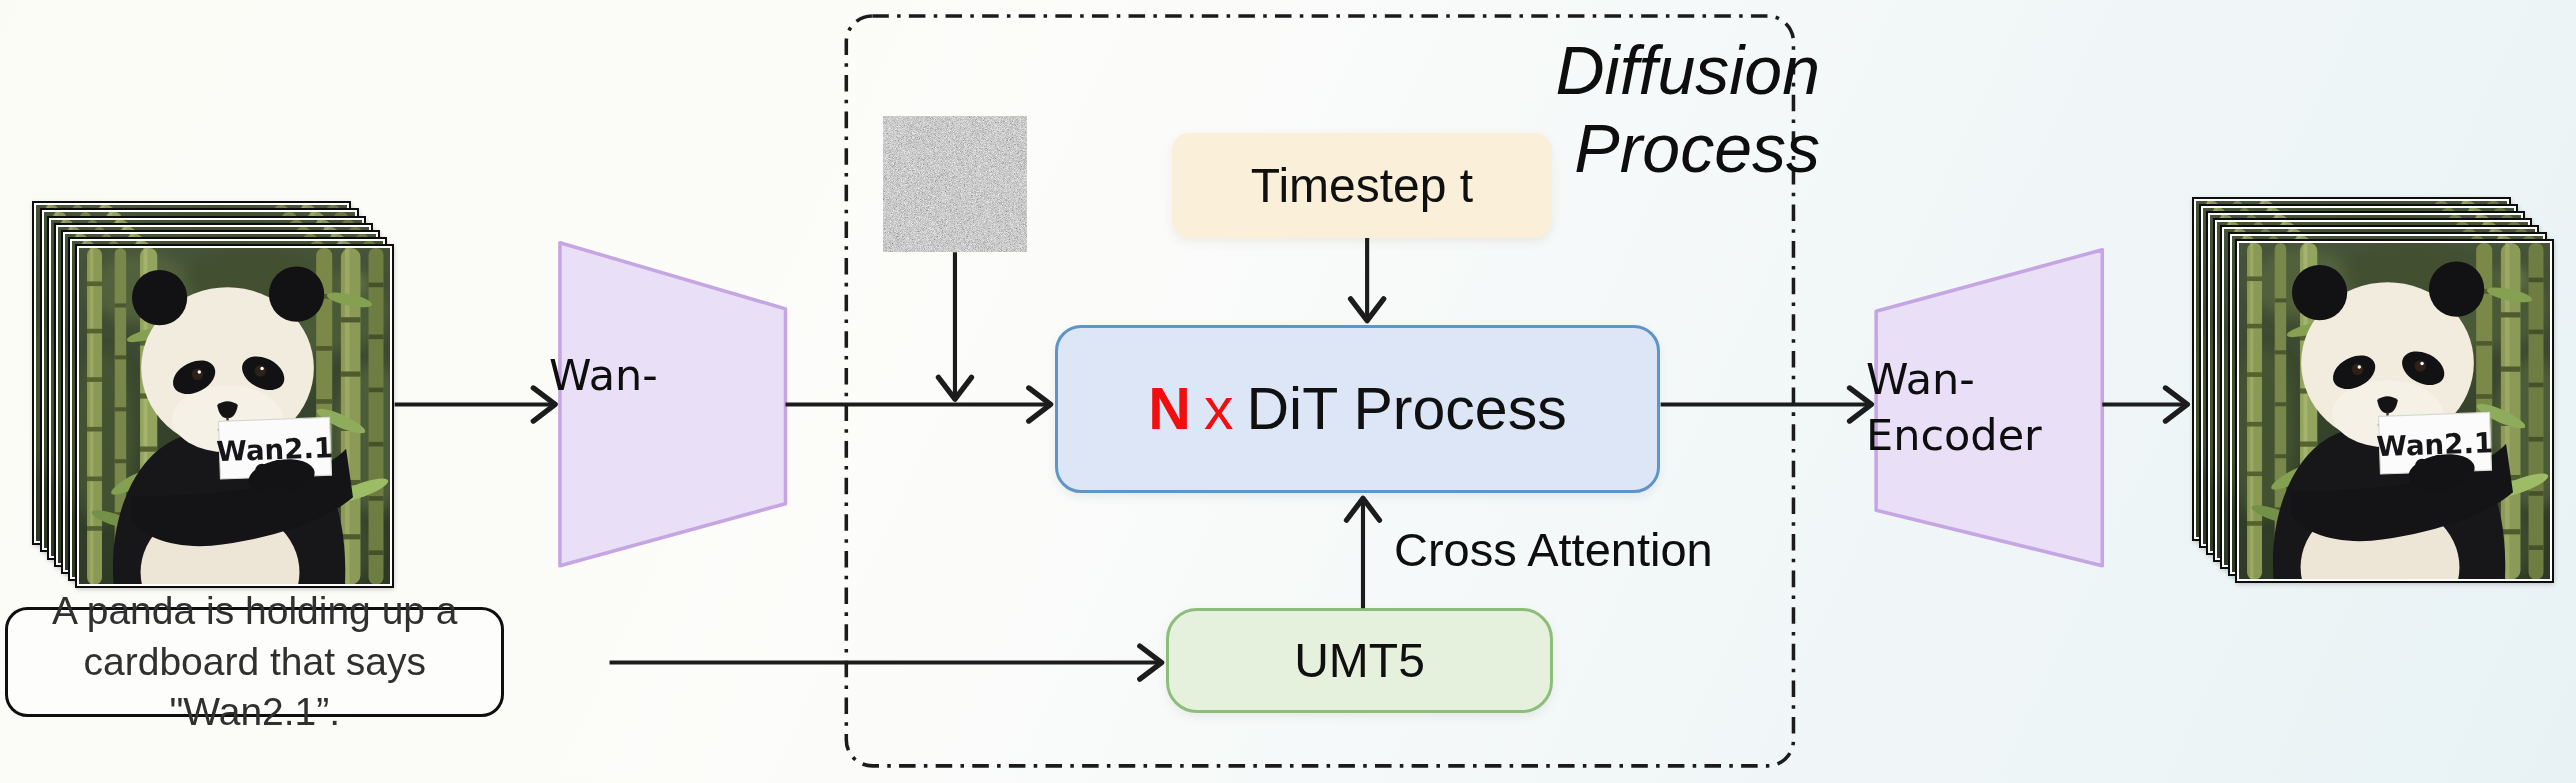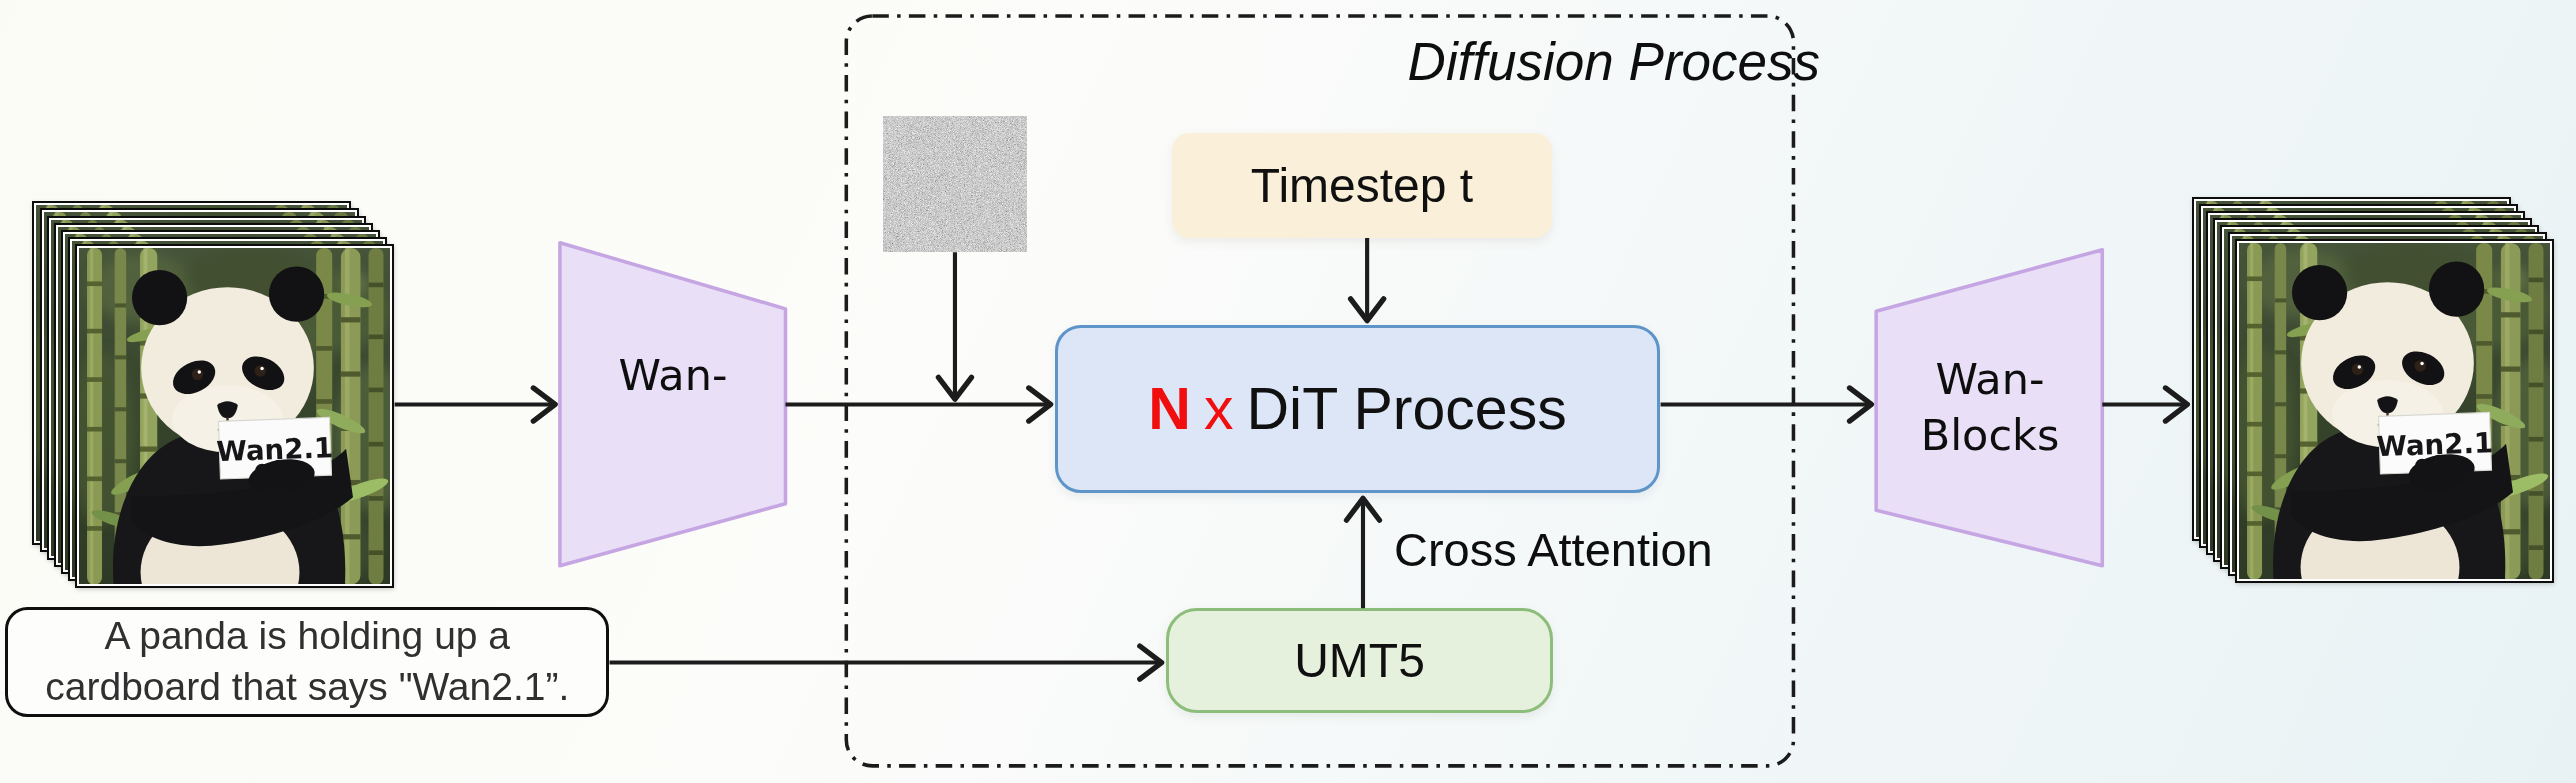--- a/index.html
+++ b/index.html
@@ -46,34 +46,34 @@
   }
   .dit-n{color:#F10E0E;font-weight:bold;}
   .dit-x{color:#F10E0E;margin:0 13px;}
   .umt5-box{
     left:1166px;top:608px;width:387px;height:105px;
     background:#E6F1DD;border:3px solid #8DBD7A;border-radius:31px;
     font-size:48px;
     box-shadow:0 3.5px 9.4px rgba(90,120,80,.10);
   }
   .prompt-box{
-    left:5.3px;top:607px;width:604px;height:110px;
+    left:5.3px;top:607px;width:499px;height:110px;
     background:#FDFDFC;border:3px solid #0f0f0f;border-radius:22.4px;
     flex-direction:column;line-height:1.3;
     font-size:39px;color:#303030;text-align:center;
   }
   
   .label{position:absolute;z-index:14;color:#0e0e0e;}
   .diffusion-title{
     left:1348px;top:31px;width:472px;
-    text-align:right;font-size:53px;font-style:italic;
+    text-align:right;font-size:68px;font-style:italic;
   }
   .trap-label{
     font-family:"DejaVu Sans",sans-serif;
-    font-size:43px;line-height:1.3;text-align:center;width:248px;
+    font-size:43px;line-height:1.3;text-align:left;width:248px;
   }
   .enc-label{left:549px;top:348px;}
   .dec-label{left:1866px;top:352px;}
   .cross-label{left:1394px;top:522px;font-size:47px;white-space:nowrap;}
 </style>
 </head>
 <body>
 
 <div class="canvas">
 
@@ -335,19 +335,19 @@
   </div>
 
   <div class="label diffusion-title">Diffusion Process</div>
 
   <div class="label trap-label enc-label">
     <div>Wan-</div>
   </div>
 
   <div class="label trap-label dec-label">
     <div>Wan-</div>
-    <div>Blocks</div>
+    <div>Encoder</div>
   </div>
 
   <div class="label cross-label">Cross Attention</div>
 
 </div>
 
 
 </body></html>

